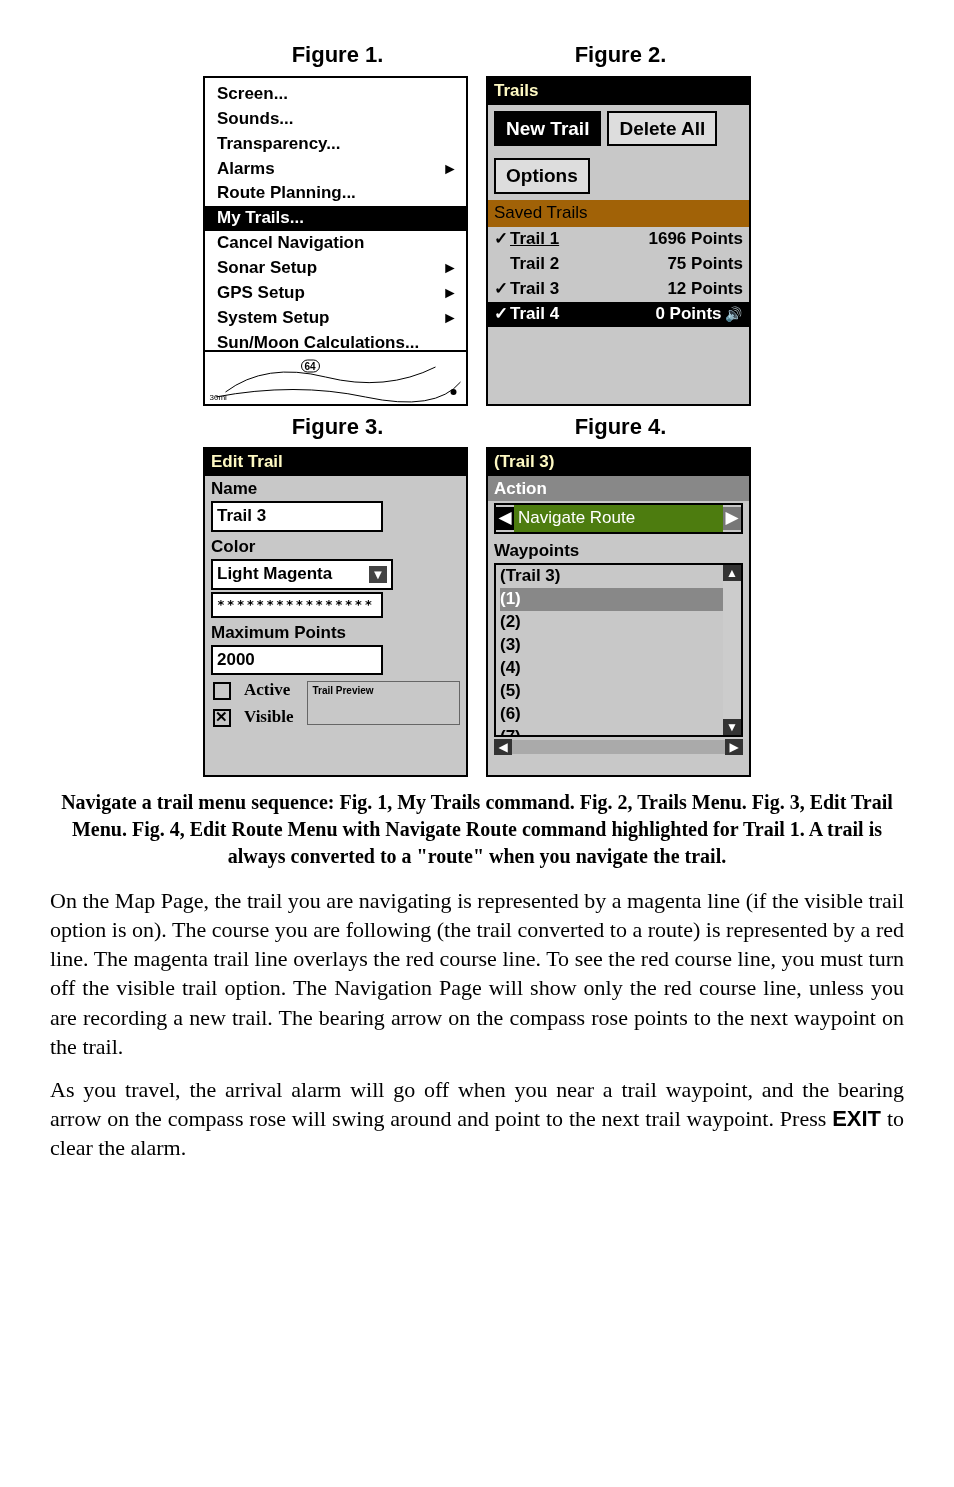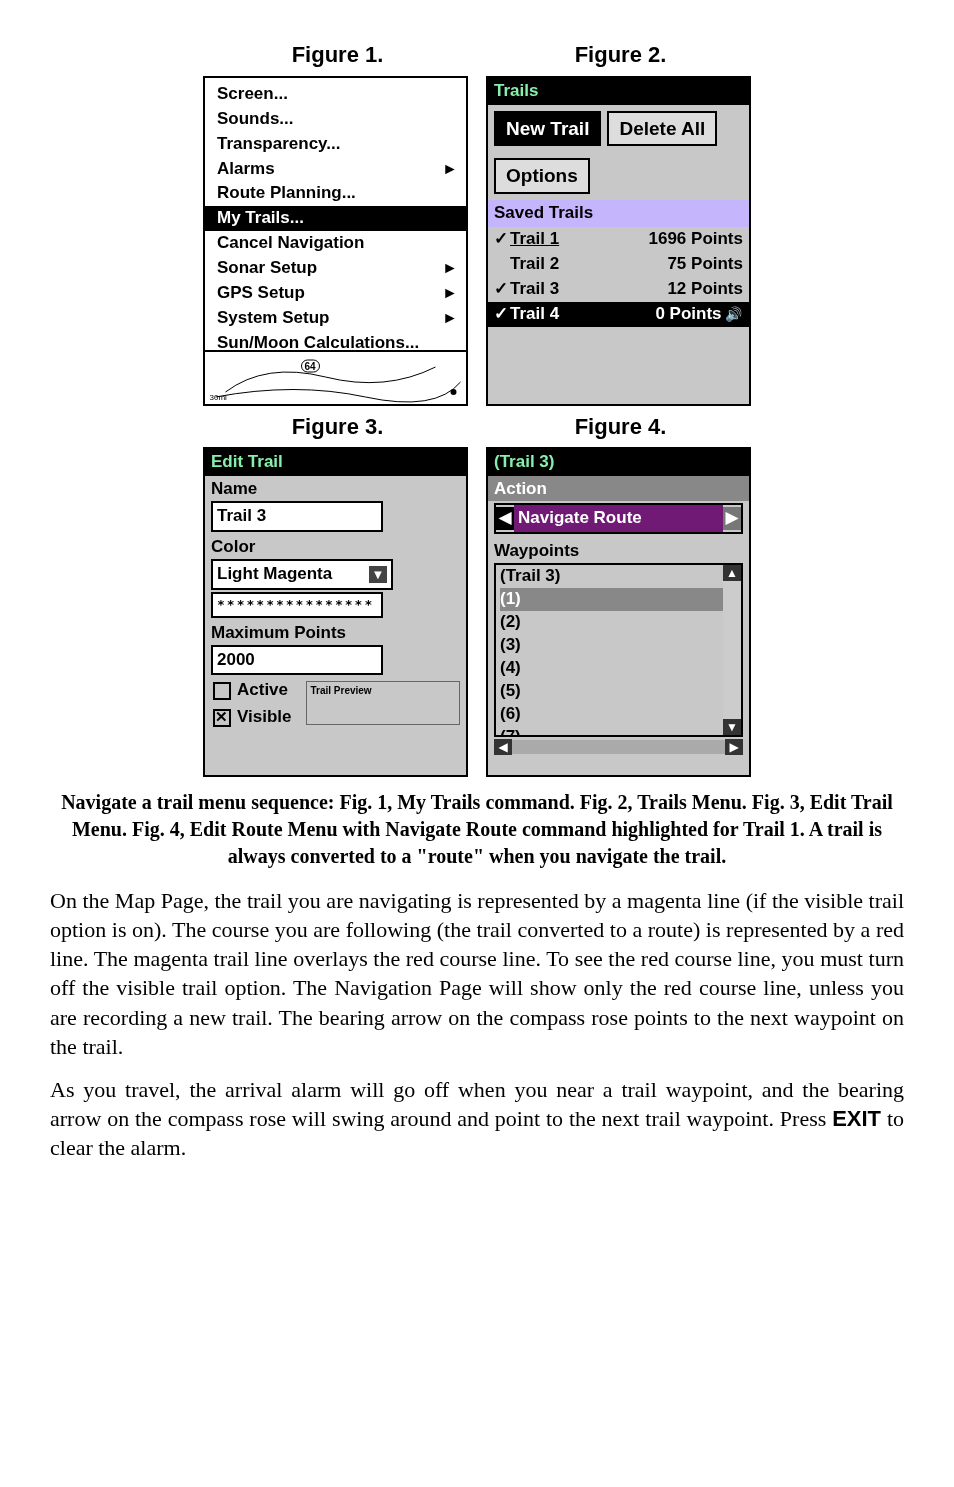--- a/index.html
+++ b/index.html
@@ -64,39 +64,39 @@
     bottom: 0; left: 0; right: 0;
     height: 52px;
     border-top: 2px solid #000;
     background: #fff;
   }
   .map-thumb svg { width:100%; height:100%; }
 
   
   .panel-title {
     background: #000;
-    color: #86efac;
+    color: #fef9c3;
     font-weight: bold;
     padding: 2px 6px;
   }
   .btn-row { display:flex; gap:6px; padding:6px; }
   .btn {
     border: 2px solid #000;
     background: #ddd;
     font-weight: bold;
     padding: 3px 10px;
     display: inline-flex;
     align-items: center;
     font-size: 19px;
   }
   .btn.primary { background:#000; color:#fff; border-color:#000; }
   .section-label {
-    background:#c4b5fd;
+    background:#a16207;
     color:#000;
-    font-weight:bold;
+    font-weight:normal;
     padding:2px 6px;
   }
   .trail-list { font-weight:bold; }
   .trail-row {
     display:flex;
     justify-content:space-between;
     padding:1px 6px;
     align-items:center;
   }
   .trail-row .chk { width:16px; }
@@ -120,21 +120,21 @@
   }
   .form-field .dd {
     background:#444; color:#fff;
     width:18px; text-align:center;
     font-size:13px;
   }
   .dotline {
     letter-spacing:2px;
     font-family:monospace;
   }
-  .check-row { display:flex; align-items:center; padding:2px 8px; font-weight:bold; gap:6px;}
+  .check-row { display:flex; align-items:center; padding:2px 8px; font-weight:bold; gap:13px;font-family:Liberation Serif, serif;}
   .cbox { width:14px; height:14px; border:2px solid #000; display:inline-block; position:relative;}
   .cbox.checked:after{content:"✕"; position:absolute; top:-4px; left:0; font-size:15px;}
   .preview-frame {
     margin:4px 6px 6px 6px;
     border:1px solid #666;
     padding:2px 4px 6px 4px;
   }
   .preview-title { font-size:10px; font-weight:bold; color:#000; }
 
   
@@ -162,21 +162,21 @@
     padding:12px 6px; font-weight:bold;
     margin-top:24px;
   }
   .action-box {
     margin:2px 6px 4px 6px;
     border:2px solid #000;
     display:flex; align-items:center;
   }
   .action-box .al { background:#000; color:#fff; width:18px; text-align:center;}
   .action-box .ar { background:#777; color:#fff; width:18px; text-align:center;}
-  .action-box .lbl { flex:1; background:#701a75; color:#fff; font-weight:bold; padding:2px 4px;}
+  .action-box .lbl { flex:1; background:#4d7c0f; color:#fff; font-weight:normal; padding:2px 4px;}
 
   
   .caption {
     font-family: Georgia, 'Times New Roman', serif;
     font-weight: bold;
     text-align: center;
     font-size: 20px;
     margin: 12px 0 16px 0;
     line-height: 1.35;
   }

